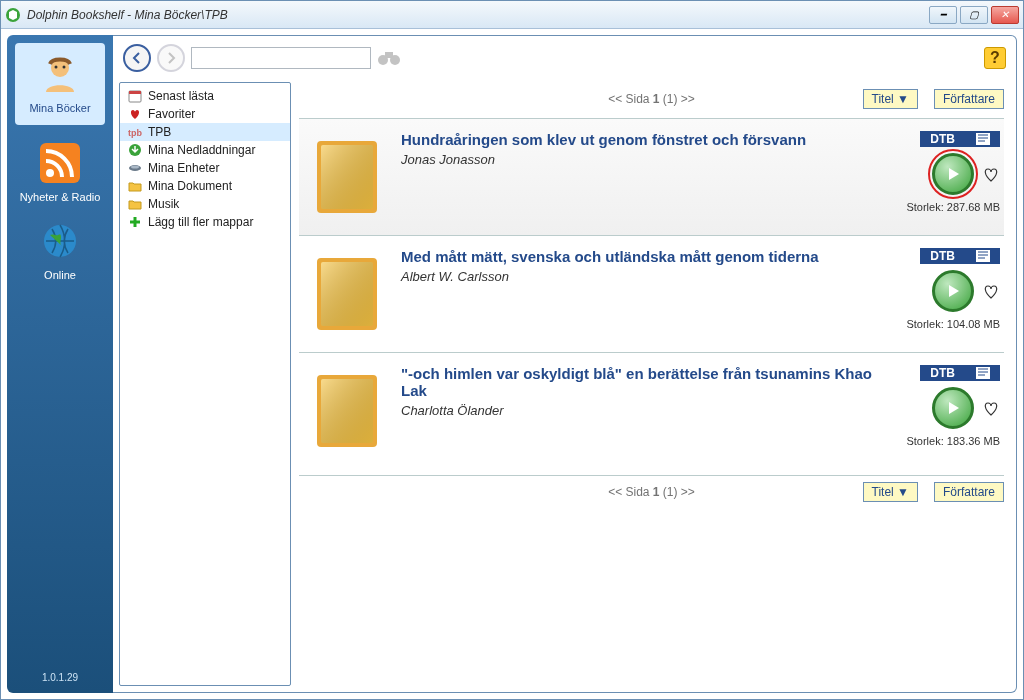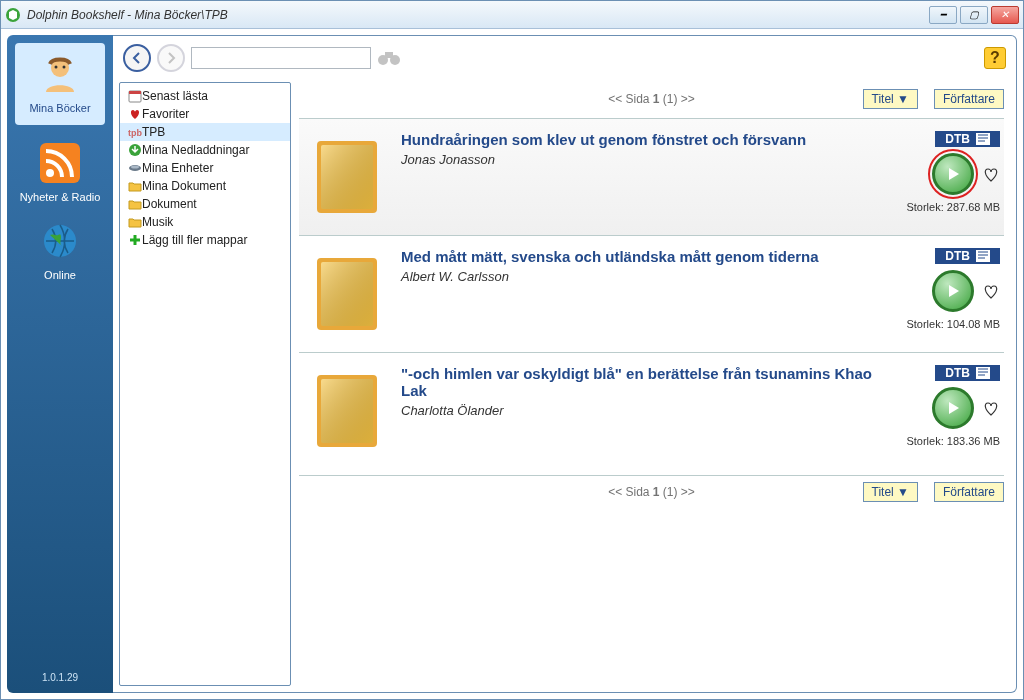--- a/index.html
+++ b/index.html
@@ -18,36 +18,36 @@
 .side-label { font-size: 11px; color: #fff; }
 .side-version { margin-top: auto; margin-bottom: 10px; font-size: 10px; color: #cde3f5; }
 .main { flex: 1; border: 1px solid #6b8fb3; border-left: none; border-radius: 0 6px 6px 0; display: flex; flex-direction: column; background: #fff; }
 .toolbar { height: 44px; display: flex; align-items: center; padding: 0 10px; gap: 6px; }
 .navbtn { width: 28px; height: 28px; border-radius: 50%; border: 2px solid #aab; background: #f5f5f5; display: flex; align-items: center; justify-content: center; cursor: pointer; }
 .searchbox { width: 180px; height: 22px; border: 1px solid #b0b8c0; padding: 0 4px; font-size: 12px; }
 .bino-icon { width: 24px; height: 20px; opacity: 0.5; }
 .help-btn { margin-left: auto; width: 22px; height: 22px; background: #ffcc33; border: 1px solid #cc9900; color: #5b3b00; font-weight: bold; display: flex; align-items: center; justify-content: center; border-radius: 3px; cursor: pointer; }
 .body-split { flex: 1; display: flex; }
 .tree-panel { width: 172px; border: 1px solid #6b8fb3; margin: 2px 6px 6px 6px; border-radius: 2px; padding: 4px 0; overflow-y: auto; }
-.tree-item { display: flex; align-items: center; padding: 2px 8px; font-size: 12px; color: #222; cursor: pointer; }
+.tree-item { display: flex; align-items: center; gap: 6px; padding: 2px 8px; font-size: 12px; color: #222; cursor: pointer; }
 .tree-item.selected { background: #d6ecff; }
 .tree-icon { width: 14px; height: 14px; flex: none; }
 .book-panel { flex: 1; padding: 6px 12px 6px 2px; overflow-y: auto; }
 .pager-row { display: flex; align-items: center; justify-content: center; position: relative; height: 26px; margin-bottom: 6px; }
 .pager-text { font-size: 12px; color: #737373; }
 .sortbtns { position: absolute; right: 0; display: flex; }
 .sortbtn { border: 1px solid #6b8fb3; color: #244a8a; background: #fef9c3; font-size: 12px; padding: 2px 8px; cursor: pointer; }
 .sortbtn + .sortbtn { margin-left: 16px; }
 .book-row { display: flex; border-top: 1px solid #bcc; padding: 12px 4px 12px 4px; }
 .book-cover { width: 68px; height: 80px; margin: 6px 20px 6px 10px; flex: none; }
 .book-info { flex: 1; }
 .book-title { font-size: 15px; font-weight: bold; color: #244a8a; margin-bottom: 4px; }
 .book-author { font-size: 13px; font-style: italic; color: #333; }
 .book-right { width: 110px; text-align: right; display: flex; flex-direction: column; align-items: flex-end; }
-.dtb-badge { background: #244a8a; color: #fff; font-size: 12px; font-weight: bold; padding: 1px 10px; display: inline-flex; align-items: center; gap: 6px; }
+.dtb-badge { background: #244a8a; color: #fff; font-size: 12px; font-weight: bold; padding: 1px 10px; display: inline-flex; align-items: center; gap: 21px; }
 .play-fav { display: flex; align-items: center; gap: 8px; margin: 6px 0; }
 .playbtn { width: 42px; height: 42px; border-radius: 50%; border: 3px solid #2c7a2c; background: radial-gradient(circle at 35% 30%, #bfe8bf, #3aa33a); display: flex; align-items: center; justify-content: center; cursor: pointer; }
 .playbtn.hl { outline: 2px solid #d22; outline-offset: 2px; }
 .heart { width: 18px; height: 18px; cursor: pointer; }
 .size-text { font-size: 11px; color: #333; }
 .book-row.first { background: linear-gradient(#fafafa,#f0f0f0); }
 </style>
 </head>
 <body>
 
@@ -153,26 +153,20 @@
             <div class="tree-item">
               <span class="tree-icon"><svg width="14" height="14" viewBox="0 0 14 14">
                   <path d="M1 4h4l1 1h7v7H1z" fill="#f5c342" stroke="#c49a1f"></path>
                 </svg></span>
               <span>Mina Dokument</span>
             </div>
             <div class="tree-item">
               <span class="tree-icon"><svg width="14" height="14" viewBox="0 0 14 14">
                   <path d="M1 4h4l1 1h7v7H1z" fill="#f5c342" stroke="#c49a1f"></path>
                 </svg></span>
-              <span>Dokument</span>
-            </div>
-            <div class="tree-item">
-              <span class="tree-icon"><svg width="14" height="14" viewBox="0 0 14 14">
-                  <path d="M1 4h4l1 1h7v7H1z" fill="#f5c342" stroke="#c49a1f"></path>
-                </svg></span>
               <span>Musik</span>
             </div>
             <div class="tree-item">
               <span class="tree-icon"><svg width="14" height="14" viewBox="0 0 14 14">
                   <path d="M7 2v10M2 7h10" stroke="#2a2" stroke-width="3"></path>
                 </svg></span>
               <span>Lägg till fler mappar</span>
             </div>
           </div>
         <div class="book-panel">

